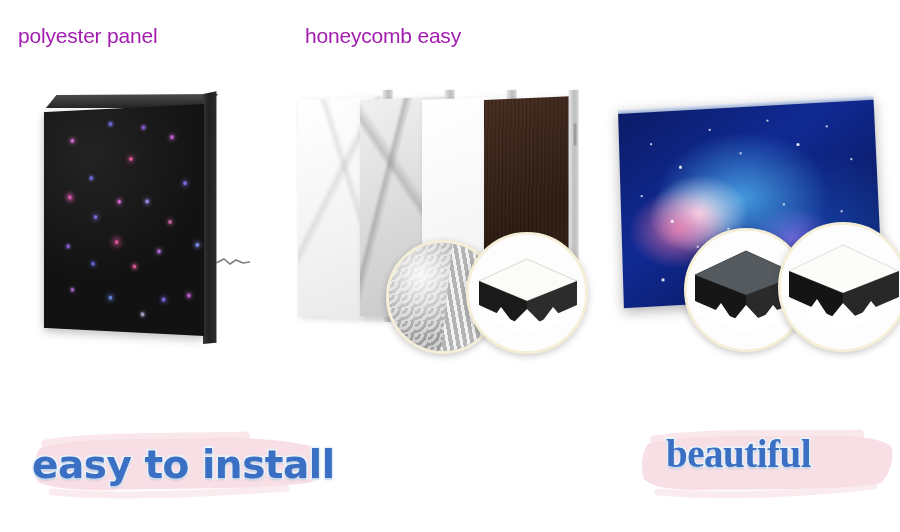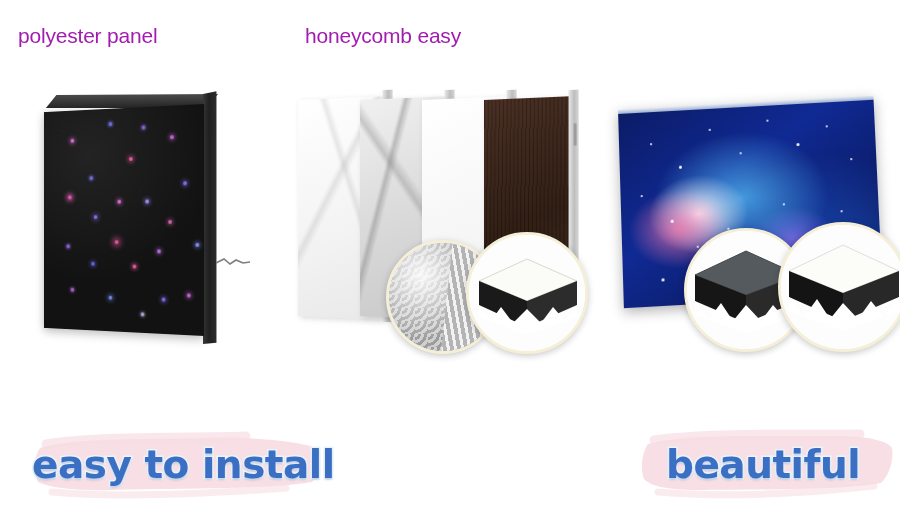--- a/index.html
+++ b/index.html
@@ -315,16 +315,16 @@
   </div>
 
 
   <div class="caption" id="cap-2">
     <svg width="262" height="92" viewBox="0 0 262 92" style="position:absolute;left:0;top:0;">
       <path d="M12,26 C56,15 132,19 200,18 C232,18 252,23 256,30 C258,42 253,58 245,65
                C200,73 110,71 60,72 C32,72 14,68 8,61 C4,51 6,34 12,26 Z" fill="#f6dde3" opacity="0.93"></path>
       <path d="M18,22 C72,14 154,17 224,16" stroke="#f6dde3" stroke-width="9" fill="none" opacity=".7" stroke-linecap="round"></path>
       <path d="M22,74 C92,80 174,75 238,68" stroke="#f6dde3" stroke-width="7" fill="none" opacity=".6" stroke-linecap="round"></path>
     </svg>
-    <div class="cap-text" style="left:30px;top:24px;">beautiful</div>
+    <div class="cap-text" style="left:30px;top:13px;font-family:Liberation Serif, serif;">beautiful</div>
   </div>
 
 </div>
 
 </body></html>

